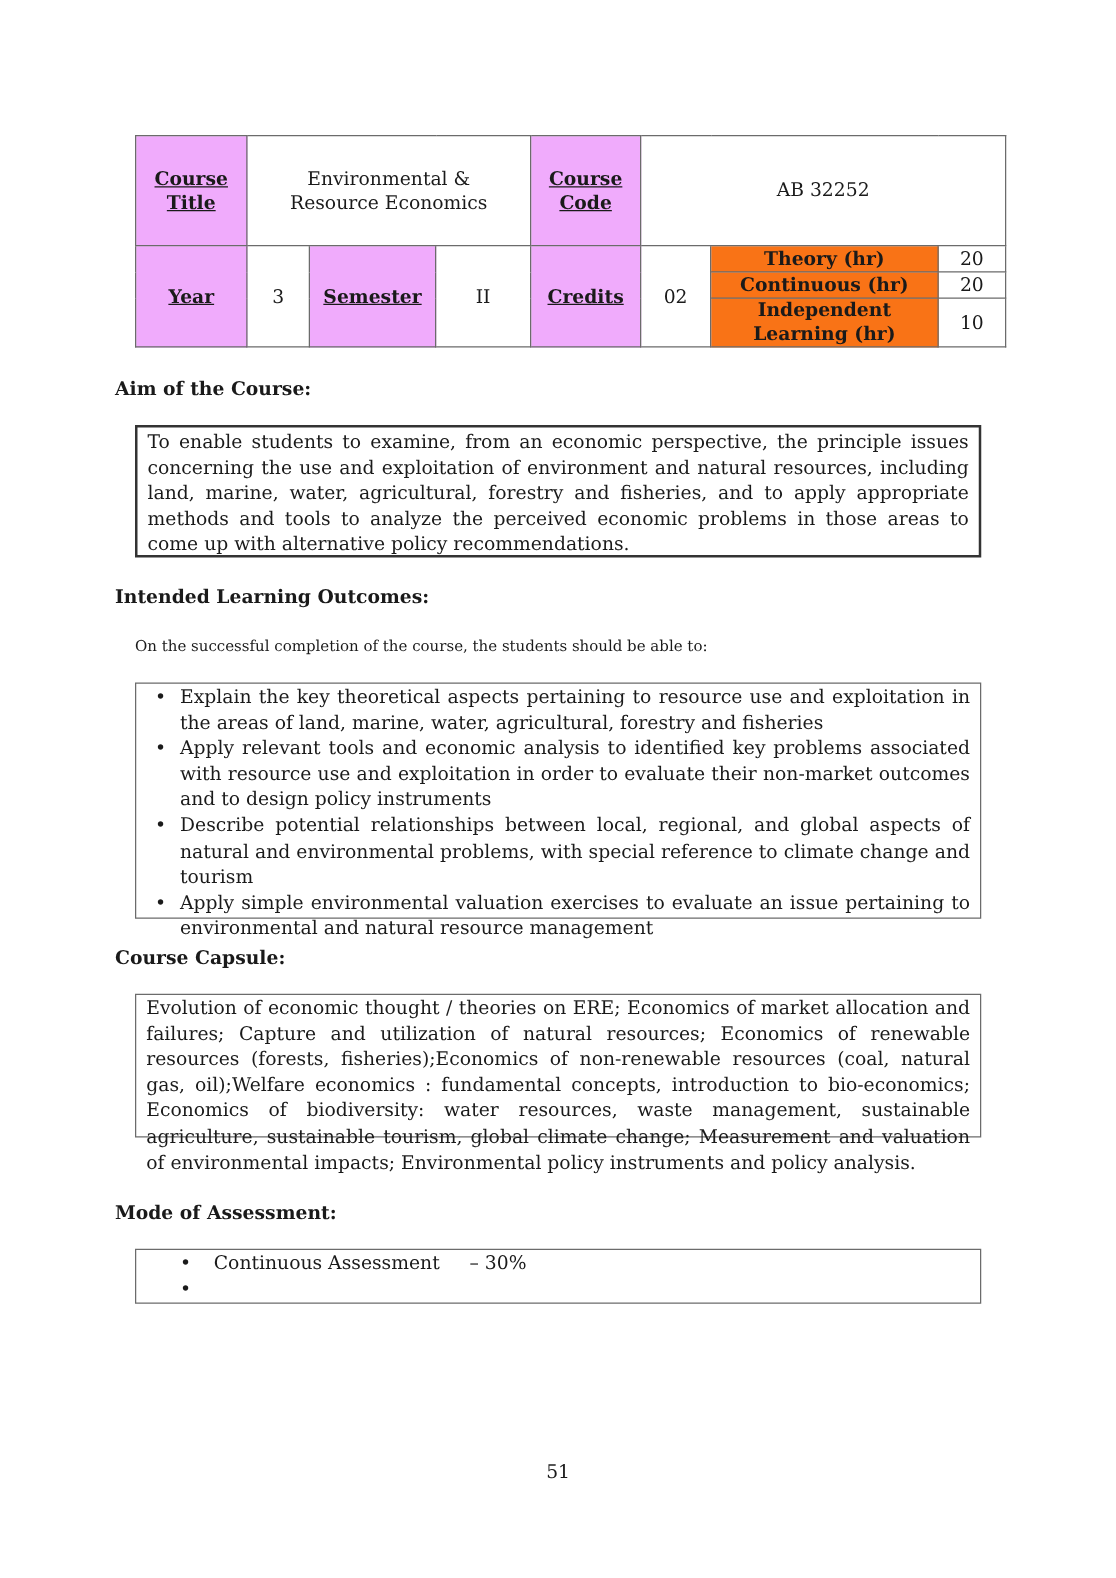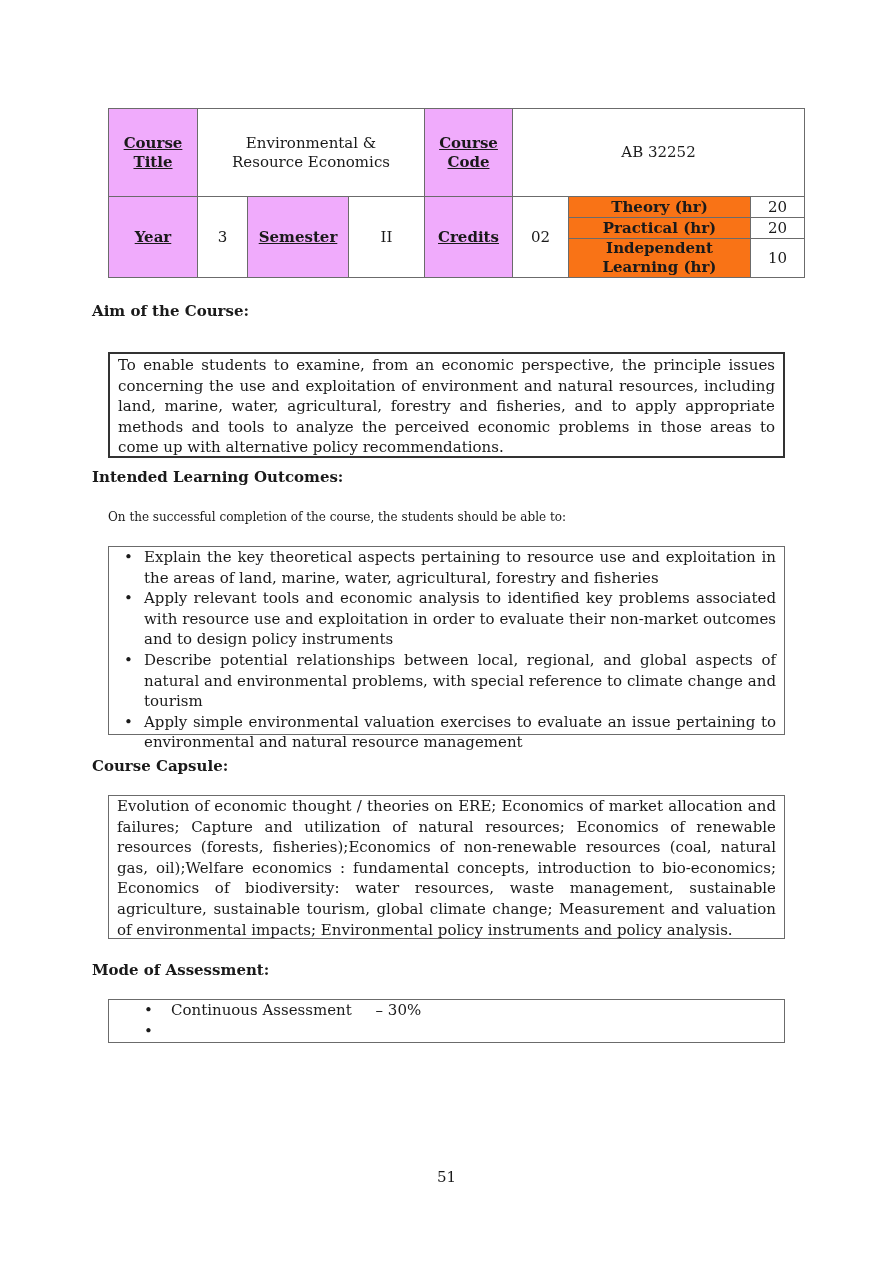--- a/index.html
+++ b/index.html
@@ -79,48 +79,48 @@
       <td rowspan="3" class="lbl">Year</td>
       <td rowspan="3">3</td>
       <td rowspan="3" class="lbl">Semester</td>
       <td rowspan="3">II</td>
       <td rowspan="3" class="lbl">Credits</td>
       <td rowspan="3">02</td>
       <td class="sub">Theory (hr)</td>
       <td>20</td>
     </tr>
     <tr class="r2">
-      <td class="sub">Practical (hr)</td>
+      <td class="sub">Continuous (hr)</td>
       <td>20</td>
     </tr>
     <tr class="r4">
       <td class="sub" style="padding:0 12px;">Independent Learning (hr)</td>
       <td>10</td>
     </tr>
   </tbody>
     </table>
 
   <div class="heading" style="top:302px;">Aim of the Course:</div>
-  <div class="box aim" style="top:352px; height:106px;">
+  <div class="box aim" style="top:340px; height:106px;">
     <div>To enable students to examine, from an economic perspective, the principle issues concerning the use and exploitation of environment and natural resources, including land, marine, water, agricultural, forestry and fisheries, and to apply appropriate methods and tools to analyze the perceived economic problems in those areas to come up with alternative policy recommendations.</div>
   </div>
 
   <div class="heading" style="top:468px;">Intended Learning Outcomes:</div>
   <div class="para" style="top:508px;">On the successful completion of the course, the students should be able to:</div>
   <div class="box outcomes" style="top:546px; height:189px;">
     <ul>
       <li><span class="bullet">•</span><span>Explain the key theoretical aspects pertaining to resource use and exploitation in the areas of land, marine, water, agricultural, forestry and fisheries</span></li>
       <li><span class="bullet">•</span><span>Apply relevant tools and economic analysis to identified key problems associated with resource use and exploitation in order to evaluate their non-market outcomes and to design policy instruments</span></li>
       <li><span class="bullet">•</span><span>Describe potential relationships between local, regional, and global aspects of natural and environmental problems, with special reference to climate change and tourism</span></li>
       <li><span class="bullet">•</span><span>Apply simple environmental valuation exercises to evaluate an issue pertaining to environmental and natural resource management</span></li>
     </ul>
   </div>
 
   <div class="heading" style="top:757px;">Course Capsule:</div>
-  <div class="box capsule" style="top:795px; height:144px;">
+  <div class="box capsule" style="top:795px; height:115px;">
     <div>Evolution of economic thought / theories on ERE; Economics of market allocation and failures; Capture and utilization of natural resources; Economics of renewable resources (forests, fisheries);Economics of non-renewable resources (coal, natural gas, oil);Welfare economics : fundamental concepts, introduction to bio-economics; Economics of biodiversity: water resources, waste management, sustainable agriculture, sustainable tourism, global climate change; Measurement and valuation of environmental impacts; Environmental policy instruments and policy analysis.</div>
   </div>
 
   <div class="heading" style="top:961px;">Mode of Assessment:</div>
   <div class="box assess" style="top:999px; height:44px;">
     <ul>
       <li><span class="bullet">•</span><span style="white-space:pre;">Continuous Assessment     – 30%</span></li>
       <li><span class="bullet">•</span></li>
     </ul>
   </div>

